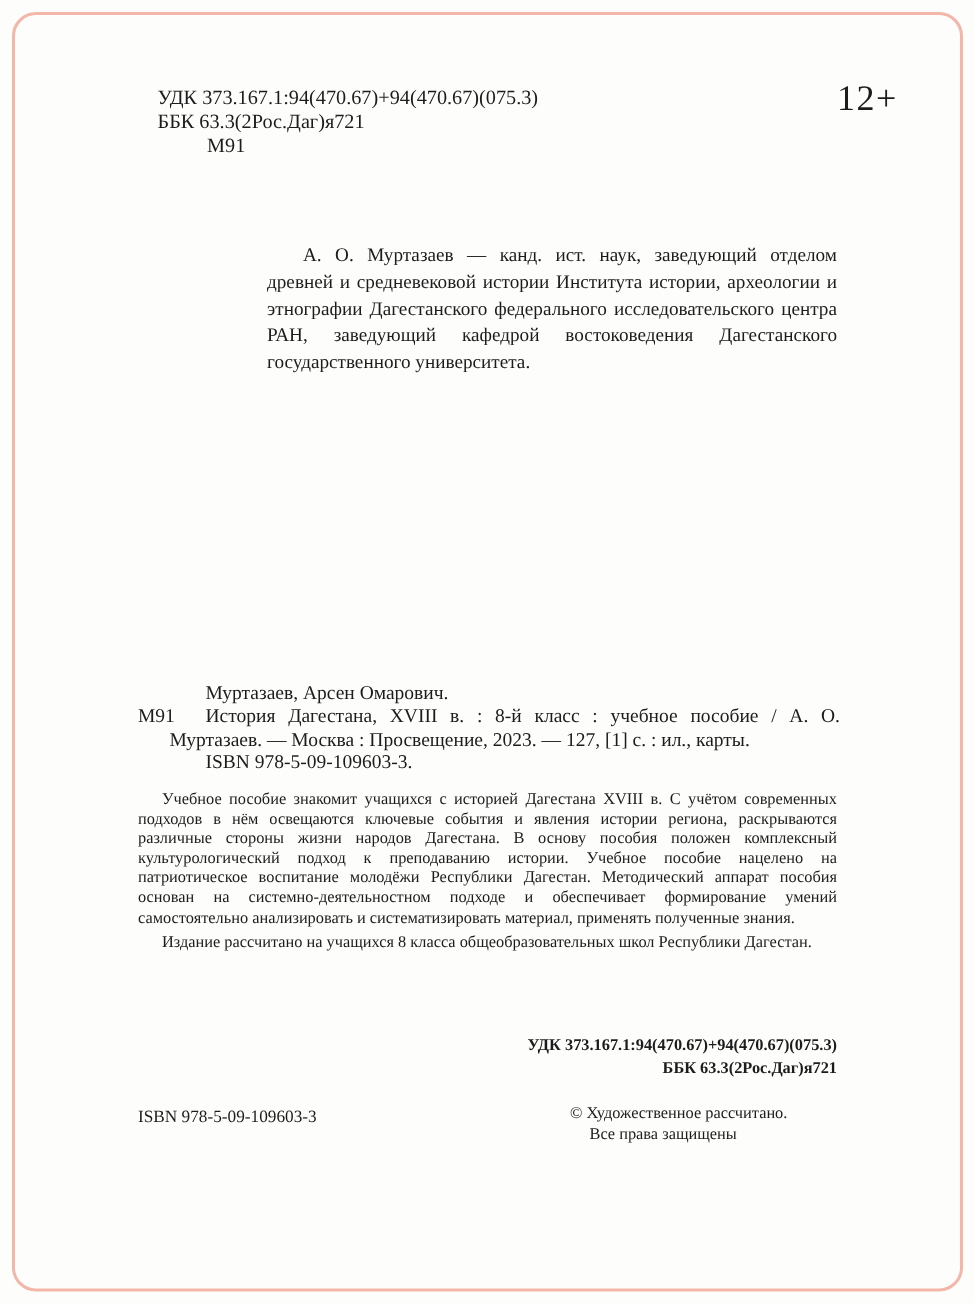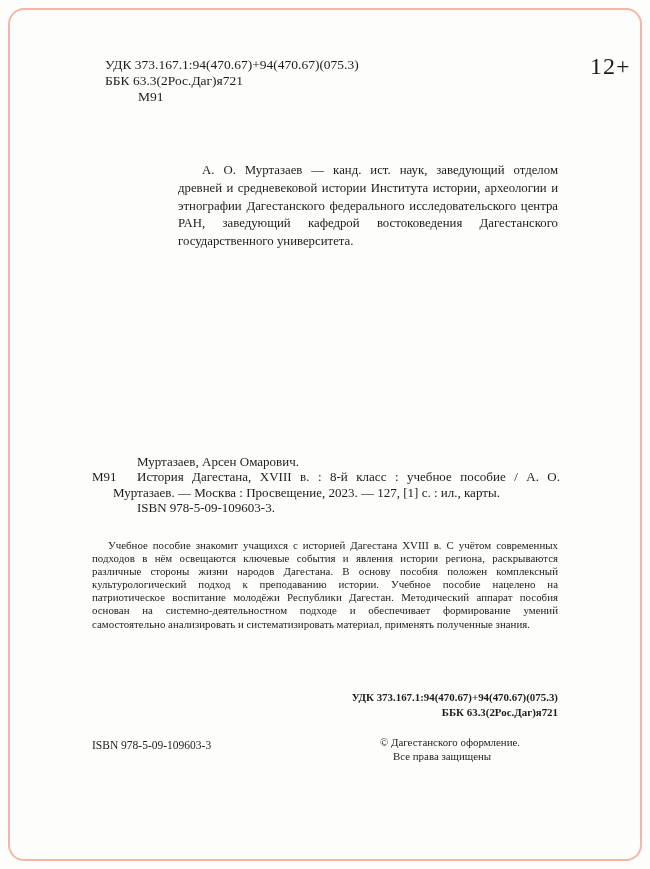--- a/index.html
+++ b/index.html
@@ -13,39 +13,39 @@
     position:absolute; left:8px; top:8px; right:8px; bottom:8px;
     border:2px solid #f2b7a8; border-radius:16px; pointer-events:none;
   }
   .classification {
     position:absolute; left:105px; top:57px;
     font-size:13.5px; line-height:16px; white-space:nowrap;
   }
   .classification .code { padding-left:33px; }
   .age {
     position:absolute; left:558px; top:53px;
-    font-size:24px; letter-spacing:1px;margin-left:32px;
+    font-size:24px; letter-spacing:1px;
   }
   .credit {
     position:absolute; left:178px; top:162px; width:380px;
     font-size:12.8px; line-height:17.8px; text-align:justify;
     text-indent:24px;
   }
   .bib {
     position:absolute; left:92px; top:454px; width:468px;
     font-size:13px; line-height:15.4px;
   }
   .bib .author { font-weight:normal; padding-left:45px; }
   .bib .entry-wrap { position:relative; }
   .bib .bcode { position:absolute; left:0; top:0; }
   .bib .entry { padding-left:21px; text-indent:24px; text-align:justify; }
   .bib .isbn { padding-left:45px; }
   .annotation {
     position:absolute; left:92px; top:527px; width:466px;
-    font-size:10.9px; line-height:13.1px; text-align:justify;margin-top:12px;
+    font-size:10.9px; line-height:13.1px; text-align:justify;
   }
   .annotation p { text-indent:16px; margin:0 0 3px 0; }
   .udk-bottom {
     position:absolute; left:92px; top:690px; width:466px;
     text-align:right; font-weight:bold; font-size:10.9px; line-height:14.5px;
   }
   .isbn-bottom {
     position:absolute; left:92px; top:739px;
     font-weight:normal; font-size:11.5px;
   }
@@ -74,25 +74,26 @@
   <p class="author">Муртазаев, Арсен Омарович.</p>
   <div class="entry-wrap">
     <span class="bcode">М91</span>
     <p class="entry">История Дагестана, XVIII в. : 8-й класс : учебное пособие / А. О. Муртазаев. — Москва : Просвещение, 2023. — 127, [1] с. : ил., карты.</p>
   </div>
   <p class="isbn">ISBN 978-5-09-109603-3.</p>
 </div>
 
 <div class="annotation">
   <p>Учебное пособие знакомит учащихся с историей Дагестана XVIII в. С учётом современных подходов в нём освещаются ключевые события и явления истории региона, раскрываются различные стороны жизни народов Дагестана. В основу пособия положен комплексный культурологический подход к преподаванию истории. Учебное пособие нацелено на патриотическое воспитание молодёжи Республики Дагестан. Методический аппарат пособия основан на системно-деятельностном подходе и обеспечивает формирование умений самостоятельно анализировать и систематизировать материал, применять полученные знания.</p>
+  <p>Издание рассчитано на учащихся 8 класса общеобразовательных школ Республики Дагестан.</p>
 </div>
 
 <div class="udk-bottom">
   <div>УДК 373.167.1:94(470.67)+94(470.67)(075.3)</div>
   <div>ББК 63.3(2Рос.Даг)я721</div>
 </div>
 
 <div class="isbn-bottom">ISBN 978-5-09-109603-3</div>
 
 <div class="copyright">
-  <div>© Дагестанского оформление.</div>
+  <div>© Художественное рассчитано.</div>
   <div class="indent">Все права защищены</div>
 </div>
 
 </body></html>

